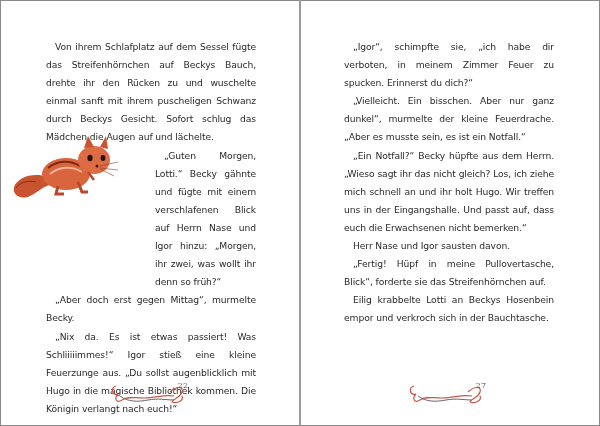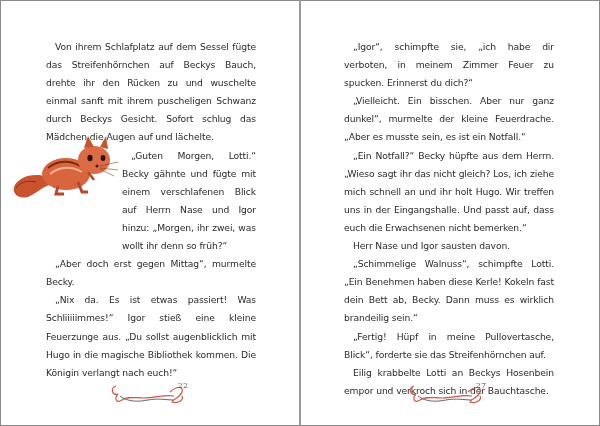--- a/index.html
+++ b/index.html
@@ -19,21 +19,21 @@
   .folio-num { position: absolute; left: 0; width: 80px; top: 3px; text-align: right; font-family: "DejaVu Serif", serif; font-size: 8px; color: #555; }
 </style>
 </head>
 <body>
 
 <div class="spread"></div>
 <div class="spine"></div>
 
 <div class="page left">
   <p class="p indent">Von ihrem Schlafplatz auf dem Sessel fügte das Streifenhörnchen auf Beckys Bauch, drehte ihr den Rücken zu und wuschelte einmal sanft mit ihrem puscheligen Schwanz durch Beckys Gesicht. Sofort schlug das Mädchen die Augen auf und lächelte.</p>
-  <p class="p indent wrapped" style="margin-left:76px">„Guten Morgen, Lotti.“ Becky gähnte und fügte mit einem verschlafenen Blick auf Herrn Nase und Igor hinzu: „Morgen, ihr zwei, was wollt ihr denn so früh?“</p>
+  <p class="p indent wrapped" style="margin-left:109px">„Guten Morgen, Lotti.“ Becky gähnte und fügte mit einem verschlafenen Blick auf Herrn Nase und Igor hinzu: „Morgen, ihr zwei, was wollt ihr denn so früh?“</p>
   <p class="p indent">„Aber doch erst gegen Mittag“, murmelte Becky.</p>
   <p class="p indent">„Nix da. Es ist etwas passiert! Was Schliiiiimmes!“ Igor stieß eine kleine Feuerzunge aus. „Du sollst augenblicklich mit Hugo in die magische Bibliothek kommen. Die Königin verlangt nach euch!“</p>
 
 </div>
 
 <div class="illus">
   <svg width="112" height="80" viewBox="0 0 112 80">
 
     <path d="M40 55 C25 50 10 55 6 65 C4 74 14 78 22 74 C30 70 36 64 44 62 Z" fill="#c9532e"></path>
     <path d="M8 66 C12 60 20 58 28 60" stroke="#8a2e14" stroke-width="1" fill="none"></path>
@@ -63,21 +63,20 @@
     <path d="M62 14 C68 8 76 8 74 14 C72 20 66 20 64 24 C70 26 76 22 74 18" stroke="#c9574a" stroke-width="1.2" fill="none"></path>
   </svg>
   <div class="folio-num">22</div>
 </div>
 
 <div class="page right">
   <p class="p indent">„Igor“, schimpfte sie, „ich habe dir verboten, in meinem Zimmer Feuer zu spucken. Erinnerst du dich?“</p>
   <p class="p indent">„Vielleicht. Ein bisschen. Aber nur ganz dunkel“, murmelte der kleine Feuerdrache. „Aber es musste sein, es ist ein Notfall.“</p>
   <p class="p indent">„Ein Notfall?“ Becky hüpfte aus dem Herrn. „Wieso sagt ihr das nicht gleich? Los, ich ziehe mich schnell an und ihr holt Hugo. Wir treffen uns in der Eingangshalle. Und passt auf, dass euch die Erwachsenen nicht bemerken.“</p>
   <p class="p indent">Herr Nase und Igor sausten davon.</p>
-  <p class="p indent">„Schimmelige Walnuss“, schimpfte Lotti. „Ein Benehmen haben diese Kerle! Kokeln fast dein Bett ab, Becky. Dann muss es wirklich brandeilig sein.“</p>
   <p class="p indent">„Fertig! Hüpf in meine Pullovertasche, Blick“, forderte sie das Streifenhörnchen auf.</p>
   <p class="p indent">Eilig krabbelte Lotti an Beckys Hosenbein empor und verkroch sich in der Bauchtasche.</p>
 
 </div>
 
 <div class="folio right">
   <svg width="80" height="30" viewBox="0 0 80 30" style="position:absolute;left:0;top:0">
     <path d="M8 8 C2 10 4 18 10 16 C6 20 8 26 14 22 C20 18 26 20 36 20 C48 20 56 16 66 18" stroke="#c9574a" stroke-width="1.2" fill="none"></path>
     <path d="M12 18 C20 24 30 24 40 22 C50 20 58 22 66 22" stroke="#666" stroke-width="1" fill="none"></path>
     <path d="M62 14 C68 8 76 8 74 14 C72 20 66 20 64 24 C70 26 76 22 74 18" stroke="#c9574a" stroke-width="1.2" fill="none"></path>

